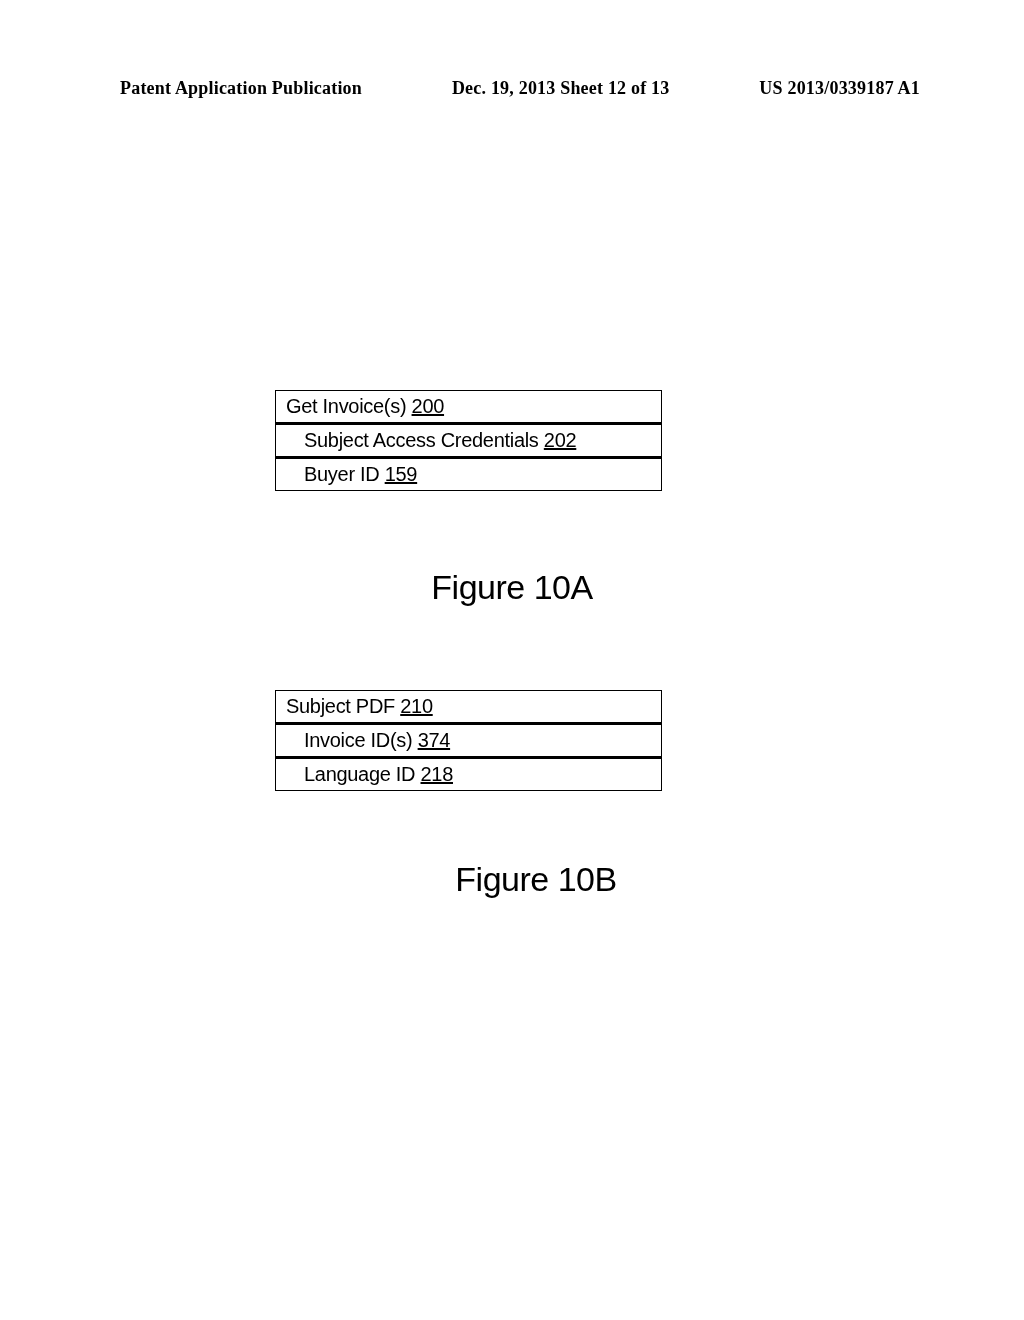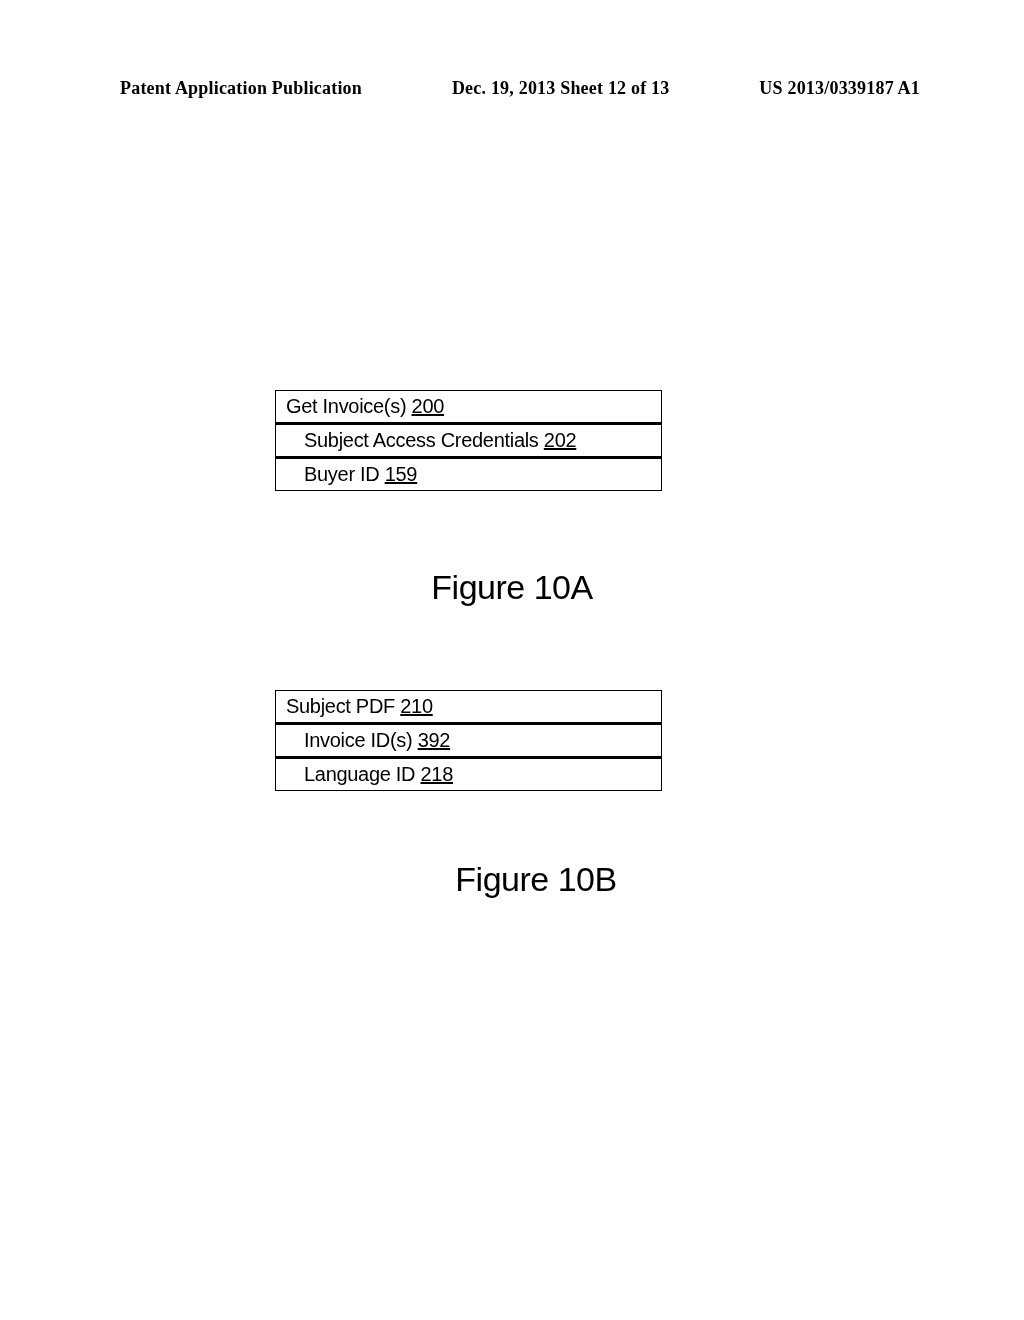--- a/index.html
+++ b/index.html
@@ -101,20 +101,20 @@
   </div>
 </div>
 
 <div class="figure-label label-a">Figure 10A</div>
 
 <div class="diagram-box box-b">
   <div class="row">
     <span>Subject PDF</span> <span class="ref">210</span>
   </div>
   <div class="row indent">
-    <span>Invoice ID(s)</span> <span class="ref">392</span>
+    <span>Invoice ID(s)</span> <span class="ref">374</span>
   </div>
   <div class="row indent">
     <span>Language ID</span> <span class="ref">218</span>
   </div>
 </div>
 
 <div class="figure-label label-b">Figure 10B</div>
 
 </body></html>

